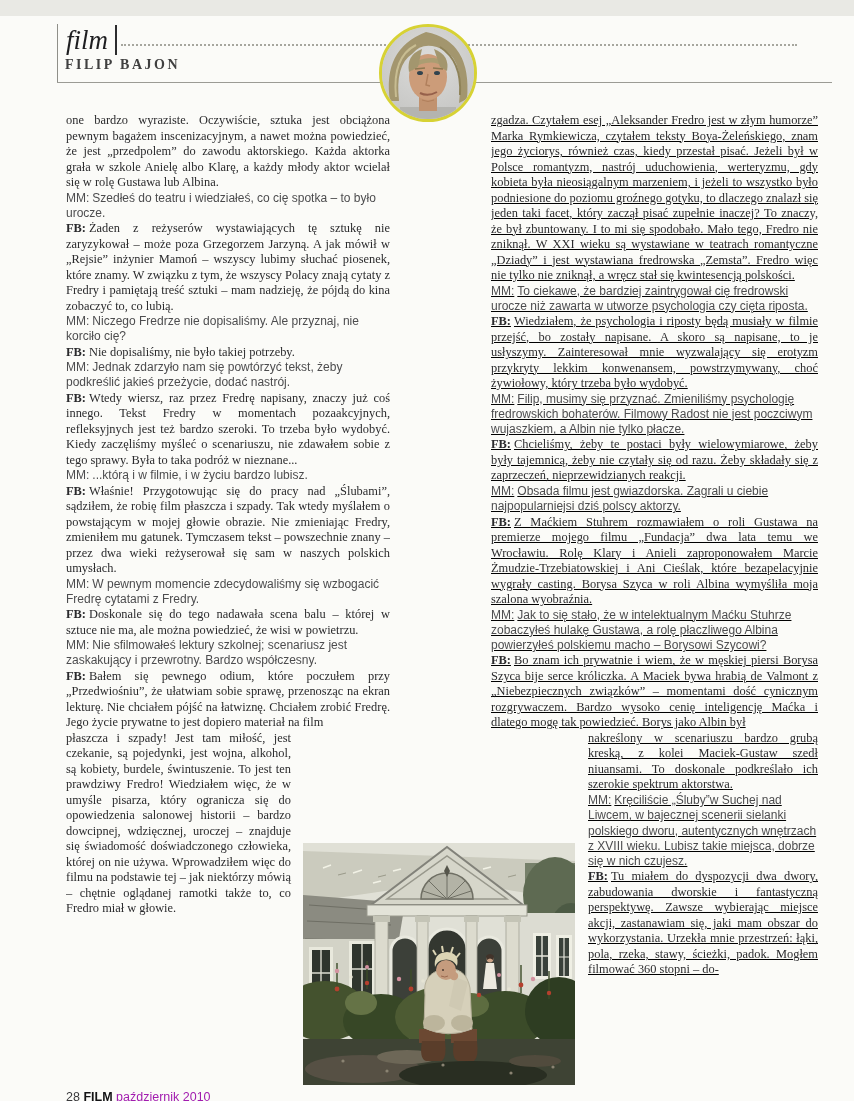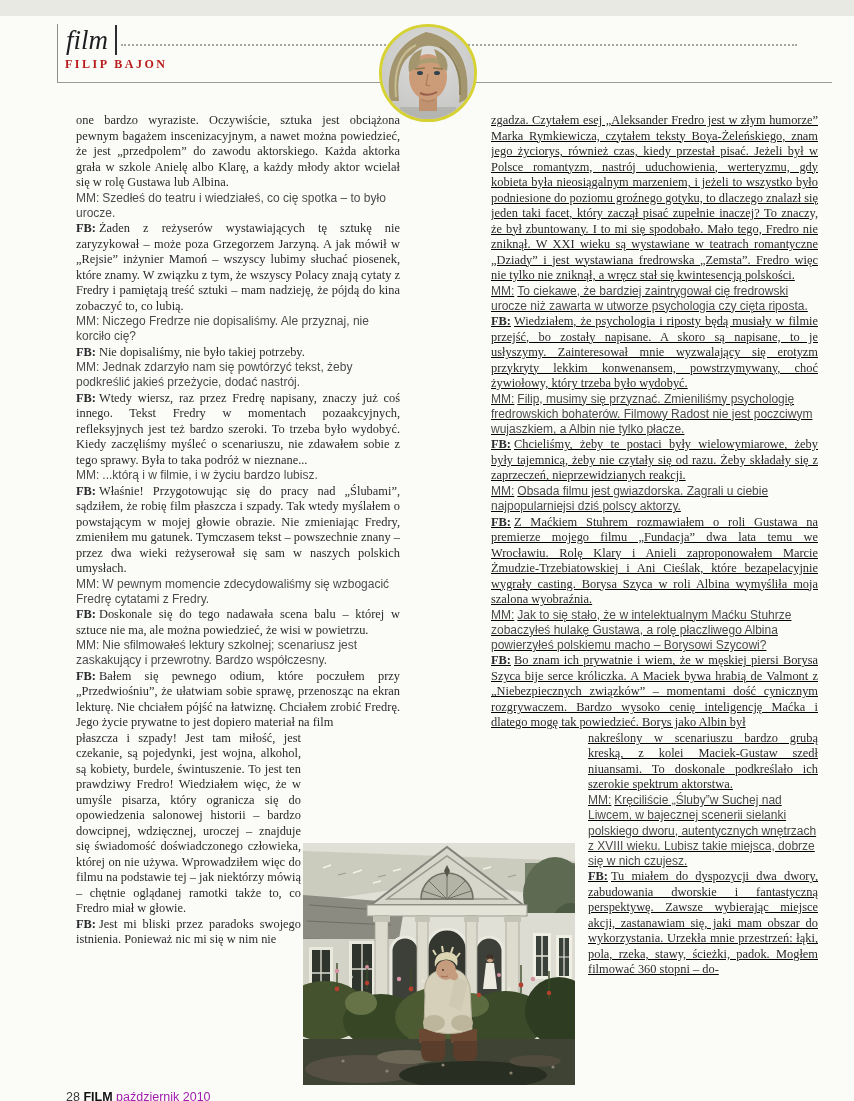--- a/index.html
+++ b/index.html
@@ -5,28 +5,28 @@
   html,body{margin:0;padding:0;background:#e9e9e4;}
   .page{position:relative;width:854px;height:1101px;background:#fbfbf8;margin:16px auto;
         overflow:hidden;font-family:"Liberation Serif",serif;}
   
   .left-vrule{position:absolute;left:57px;top:8px;width:1px;height:59px;background:#8f8f89;}
   .logo{position:absolute;left:66px;top:9px;font:italic 27px/30px "Liberation Serif",serif;
         color:#1e1e20;padding-right:7px;border-right:2px solid #2c2c2e;}
   .dotted-rule{position:absolute;left:121px;top:28px;width:676px;height:0;
         border-top:2px dotted #a6a69e;}
   .author-name{position:absolute;left:65px;top:41px;font-family:"Liberation Serif",serif;
-        font-weight:bold;font-size:12px;letter-spacing:2.5px;color:#b91c1c;}
+        font-weight:bold;font-size:14px;letter-spacing:2.5px;color:#404040;}
   .header-rule{position:absolute;left:57px;top:66px;width:775px;height:1px;background:#9b9b95;}
   .portrait{position:absolute;left:379px;top:8px;width:92px;height:92px;border-radius:50%;
         border:3px solid #d7d234;overflow:hidden;background:#d4d4d2;z-index:6;}
   .portrait svg{display:block;width:100%;height:100%;}
   
   .col{position:absolute;top:97px;height:978px;overflow:hidden;}
-  .col-left{left:76px;width:324px;}
+  .col-left{left:66px;width:324px;}
   .col-right{left:491px;width:327px;text-decoration:underline;}
   .col p{margin:0;}
   .fb,.cont{font:12.4px/15.5px "Liberation Serif",serif;color:#2a2a2c;text-align:justify;}
   .mm{font:12px/15.3px "Liberation Sans",sans-serif;color:#4c4c4e;margin-top:11px;
       text-align:left;}
   .fb .sp{font-weight:bold;}
   .sp{padding-right:3px;}
   .sp:empty{padding:0;}
   .spacer-r{float:right;width:99px;height:306px;}
   .spacer-l{float:left;width:97px;height:268px;}
@@ -88,21 +88,20 @@
     <p class="mm"><span class="sp">MM:</span><span>Jednak zdarzyło nam się powtórzyć tekst, żeby podkreślić jakieś przeżycie, dodać nastrój.</span></p>
     <p class="fb"><span class="sp">FB:</span><span>Wtedy wiersz, raz przez Fredrę napisany, znaczy już coś innego. Tekst Fredry w momentach pozaakcyjnych, refleksyjnych jest też bardzo szeroki. To trzeba było wydobyć. Kiedy zaczęliśmy myśleć o scenariuszu, nie zdawałem sobie z tego sprawy. Była to taka podróż w nieznane...</span></p>
     <p class="mm"><span class="sp">MM:</span><span>...którą i w filmie, i w życiu bardzo lubisz.</span></p>
     <p class="fb"><span class="sp">FB:</span><span>Właśnie! Przygotowując się do pracy nad „Ślubami”, sądziłem, że robię film płaszcza i szpady. Tak wtedy myślałem o powstającym w mojej głowie obrazie. Nie zmieniając Fredry, zmieniłem mu gatunek. Tymczasem tekst – powszechnie znany – przez dwa wieki reżyserował się sam w naszych polskich umysłach.</span></p>
     <p class="mm"><span class="sp">MM:</span><span>W pewnym momencie zdecydowaliśmy się wzbogacić Fredrę cytatami z Fredry.</span></p>
     <p class="fb"><span class="sp">FB:</span><span>Doskonale się do tego nadawała scena balu – której w sztuce nie ma, ale można powiedzieć, że wisi w powietrzu.</span></p>
     <p class="mm"><span class="sp">MM:</span><span>Nie sfilmowałeś lektury szkolnej; scenariusz jest zaskakujący i przewrotny. Bardzo współczesny.</span></p>
     <p class="fb"><span class="sp">FB:</span><span>Bałem się pewnego odium, które poczułem przy „Przedwiośniu”, że ułatwiam sobie sprawę, przenosząc na ekran lekturę. Nie chciałem pójść na łatwiznę. Chciałem zrobić Fredrę. Jego życie prywatne to jest dopiero materiał na film</span></p>
     <div class="spacer-r"></div>
     <p class="cont"><span>płaszcza i szpady! Jest tam miłość, jest czekanie, są pojedynki, jest wojna, alkohol, są kobiety, burdele, świntuszenie. To jest ten prawdziwy Fredro! Wiedziałem więc, że w umyśle pisarza, który ogranicza się do opowiedzenia salonowej historii – bardzo dowcipnej, wdzięcznej, uroczej – znajduje się świadomość doświadczonego człowieka, której on nie używa. Wprowadziłem więc do filmu na podstawie tej – jak niektórzy mówią – chętnie oglądanej ramotki także to, co Fredro miał w głowie.</span></p>
-    <p class="fb"><span class="sp">FB:</span><span>Jest mi bliski przez paradoks swojego istnienia. Ponieważ nic mi się w nim nie</span></p>
   </div>
 
   <div class="col col-right">
     <p class="cont"><span>zgadza. Czytałem esej „Aleksander Fredro jest w złym humorze” Marka Rymkiewicza, czytałem teksty Boya-Żeleńskiego, znam jego życiorys, również czas, kiedy przestał pisać. Jeżeli był w Polsce romantyzm, nastrój uduchowienia, werteryzmu, gdy kobieta była nieosiągalnym marzeniem, i jeżeli to wszystko było podniesione do poziomu groźnego gotyku, to dlaczego znalazł się jeden taki facet, który zaczął pisać zupełnie inaczej? To znaczy, że był zbuntowany. I to mi się spodobało. Mało tego, Fredro nie zniknął. W XXI wieku są wystawiane w teatrach romantyczne „Dziady” i jest wystawiana fredrowska „Zemsta”. Fredro więc nie tylko nie zniknął, a wręcz stał się kwintesencją polskości.</span></p>
     <p class="mm"><span class="sp">MM:</span><span>To ciekawe, że bardziej zaintrygował cię fredrowski urocze niż zawarta w utworze psychologia czy cięta riposta.</span></p>
     <p class="fb"><span class="sp">FB:</span><span>Wiedziałem, że psychologia i riposty będą musiały w filmie przejść, bo zostały napisane. A skoro są napisane, to je usłyszymy. Zainteresował mnie wyzwalający się erotyzm przykryty lekkim konwenansem, powstrzymywany, choć żywiołowy, który trzeba było wydobyć.</span></p>
     <p class="mm"><span class="sp">MM:</span><span>Filip, musimy się przyznać. Zmieniliśmy psychologię fredrowskich bohaterów. Filmowy Radost nie jest poczciwym wujaszkiem, a Albin nie tylko płacze.</span></p>
     <p class="fb"><span class="sp">FB:</span><span>Chcieliśmy, żeby te postaci były wielowymiarowe, żeby były tajemnicą, żeby nie czytały się od razu. Żeby składały się z zaprzeczeń, nieprzewidzianych reakcji.</span></p>
     <p class="mm"><span class="sp">MM:</span><span>Obsada filmu jest gwiazdorska. Zagrali u ciebie najpopularniejsi dziś polscy aktorzy.</span></p>
     <p class="fb"><span class="sp">FB:</span><span>Z Maćkiem Stuhrem rozmawiałem o roli Gustawa na premierze mojego filmu „Fundacja” dwa lata temu we Wrocławiu. Rolę Klary i Anieli zaproponowałem Marcie Żmudzie-Trzebiatowskiej i Ani Cieślak, które bezapelacyjnie wygrały casting. Borysa Szyca w roli Albina wymyśliła moja szalona wyobraźnia.</span></p>

